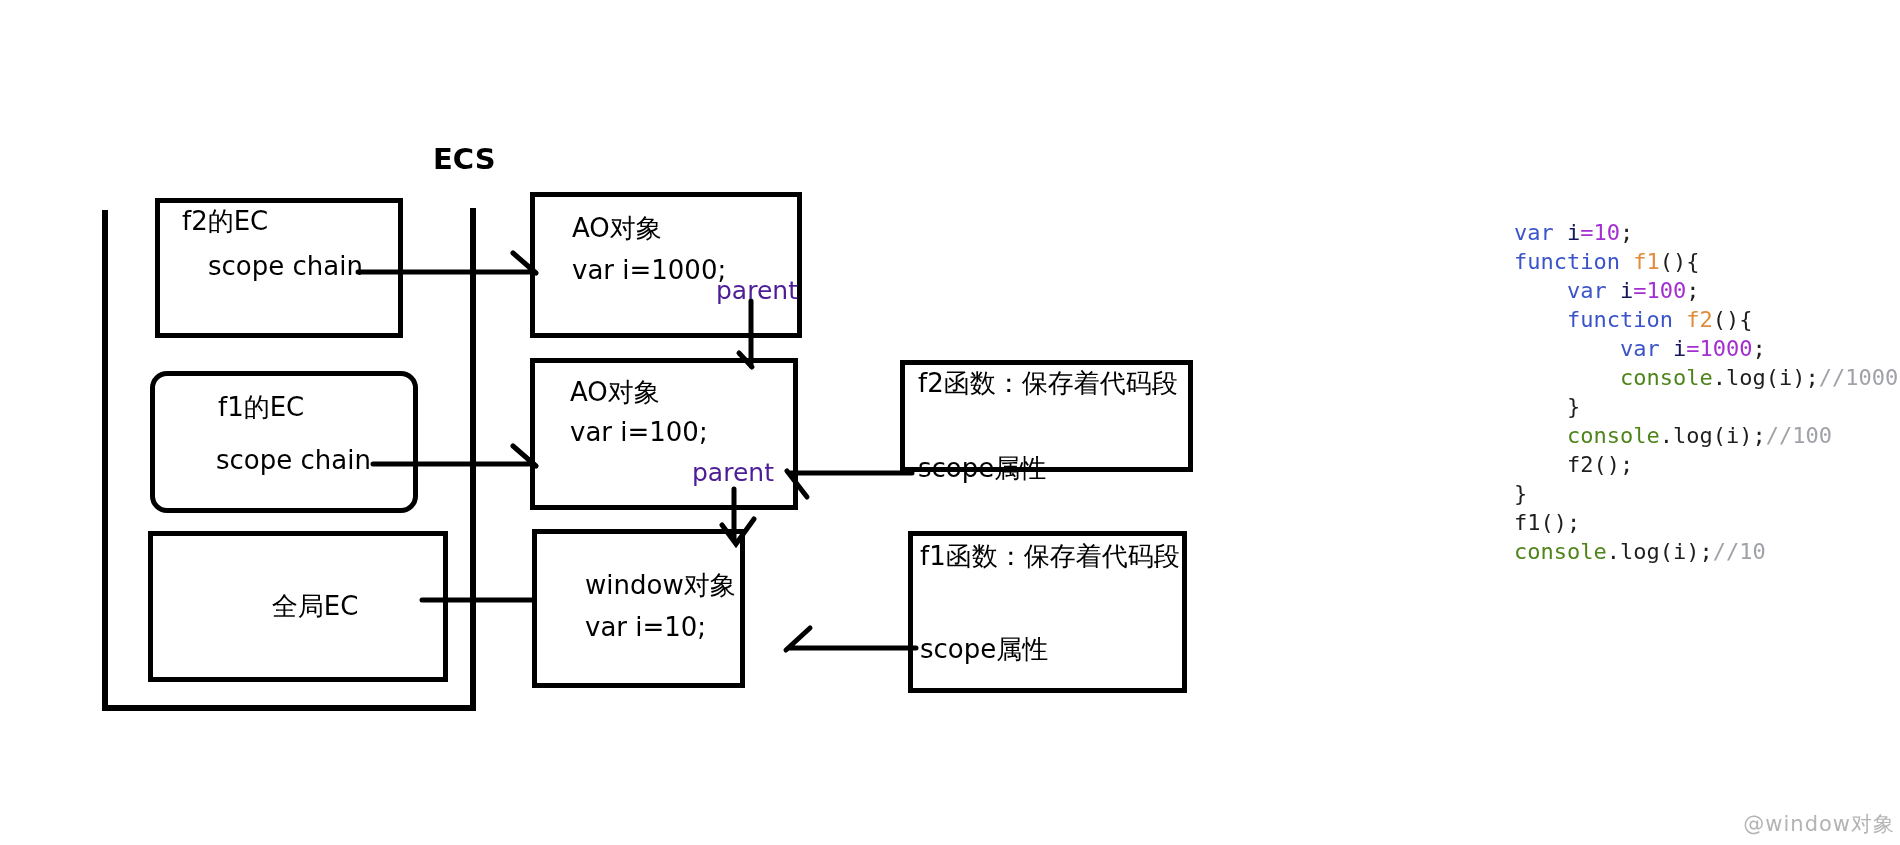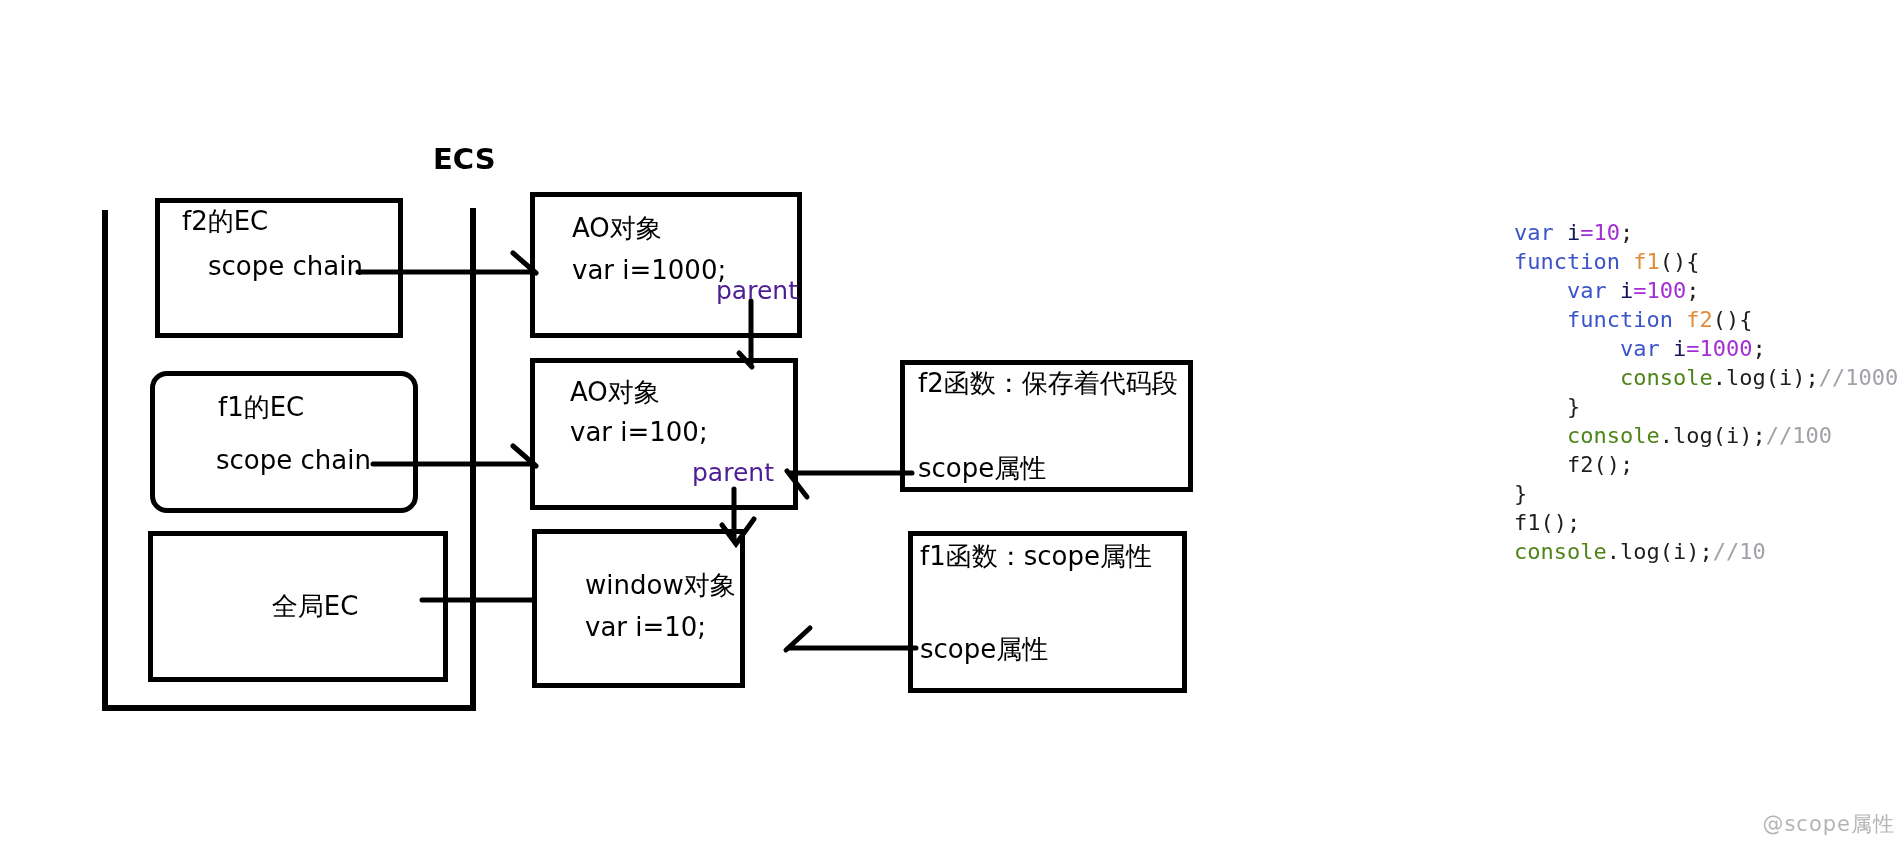--- a/index.html
+++ b/index.html
@@ -19,21 +19,21 @@
   }
   .lbl{position:absolute;font-size:26px;line-height:1.2;white-space:nowrap;color:#000;}
   .ecs-label{position:absolute;left:433px;top:142px;font-size:29px;font-weight:700;}
   .parent-lbl{position:absolute;font-size:25px;white-space:nowrap;color:#4c1d95;}
   #box-f2-ec  {left:155px;top:198px;width:248px;height:140px;}
   #box-f1-ec  {left:150px;top:371px;width:268px;height:142px;border-radius:17px;}
   #box-global {left:148px;top:531px;width:300px;height:151px;display:flex;align-items:center;justify-content:center;}
   #box-ao1    {left:530px;top:192px;width:272px;height:146px;}
   #box-ao2    {left:530px;top:358px;width:268px;height:152px;}
   #box-window {left:532px;top:529px;width:213px;height:159px;}
-  #box-f2-fn  {left:900px;top:360px;width:293px;height:132px;}
+  #box-f2-fn  {left:900px;top:360px;width:293px;height:112px;}
   #box-f1-fn  {left:908px;top:531px;width:279px;height:162px;}
   #box-global .lbl{position:static;}
   #code-block{
     position:absolute;left:1514px;top:218px;margin:0;
     font-family:"DejaVu Sans Mono","Liberation Mono",monospace;
     font-size:22px;line-height:29px;white-space:pre;
   }
   .tok-kw{color:var(--keyword);}
   .tok-fn{color:var(--function-name);}
   .tok-nm{color:var(--number);}
@@ -100,21 +100,21 @@
     <div class="lbl" style="left:48px;top:36px;">window对象</div>
     <div class="lbl" style="left:48px;top:78px;">var i=10;</div>
   </div>
 
   <div class="box" id="box-f2-fn">
     <div class="lbl" style="left:13px;top:3px;">f2函数：保存着代码段</div>
     <div class="lbl" style="left:13px;top:88px;">scope属性</div>
   </div>
 
   <div class="box" id="box-f1-fn">
-    <div class="lbl" style="left:7px;top:5px;">f1函数：scope属性</div>
+    <div class="lbl" style="left:7px;top:5px;">f1函数：保存着代码段</div>
     <div class="lbl" style="left:7px;top:98px;">scope属性</div>
   </div>
 
   <pre id="code-block"><div><span class="tok-kw">var</span><span class="tok-pl"> </span><span class="tok-vr">i</span><span class="tok-nm">=10</span><span class="tok-pl">;</span></div><div><span class="tok-kw">function</span><span class="tok-pl"> </span><span class="tok-fn">f1</span><span class="tok-pl">(){</span></div><div><span class="tok-pl">    </span><span class="tok-kw">var</span><span class="tok-pl"> </span><span class="tok-vr">i</span><span class="tok-nm">=100</span><span class="tok-pl">;</span></div><div><span class="tok-pl">    </span><span class="tok-kw">function</span><span class="tok-pl"> </span><span class="tok-fn">f2</span><span class="tok-pl">(){</span></div><div><span class="tok-pl">        </span><span class="tok-kw">var</span><span class="tok-pl"> </span><span class="tok-vr">i</span><span class="tok-nm">=1000</span><span class="tok-pl">;</span></div><div><span class="tok-pl">        </span><span class="tok-cs">console</span><span class="tok-pl">.log(i);</span><span class="tok-cm">//1000</span></div><div><span class="tok-pl">    }</span></div><div><span class="tok-pl">    </span><span class="tok-cs">console</span><span class="tok-pl">.log(i);</span><span class="tok-cm">//100</span></div><div><span class="tok-pl">    </span><span class="tok-pl">f2();</span></div><div><span class="tok-pl">}</span></div><div><span class="tok-pl">f1();</span></div><div><span class="tok-cs">console</span><span class="tok-pl">.log(i);</span><span class="tok-cm">//10</span></div></pre>
 
-  <div class="watermark">@scope属性</div>
+  <div class="watermark">@window对象</div>
 
 </div>
 
 </body></html>

